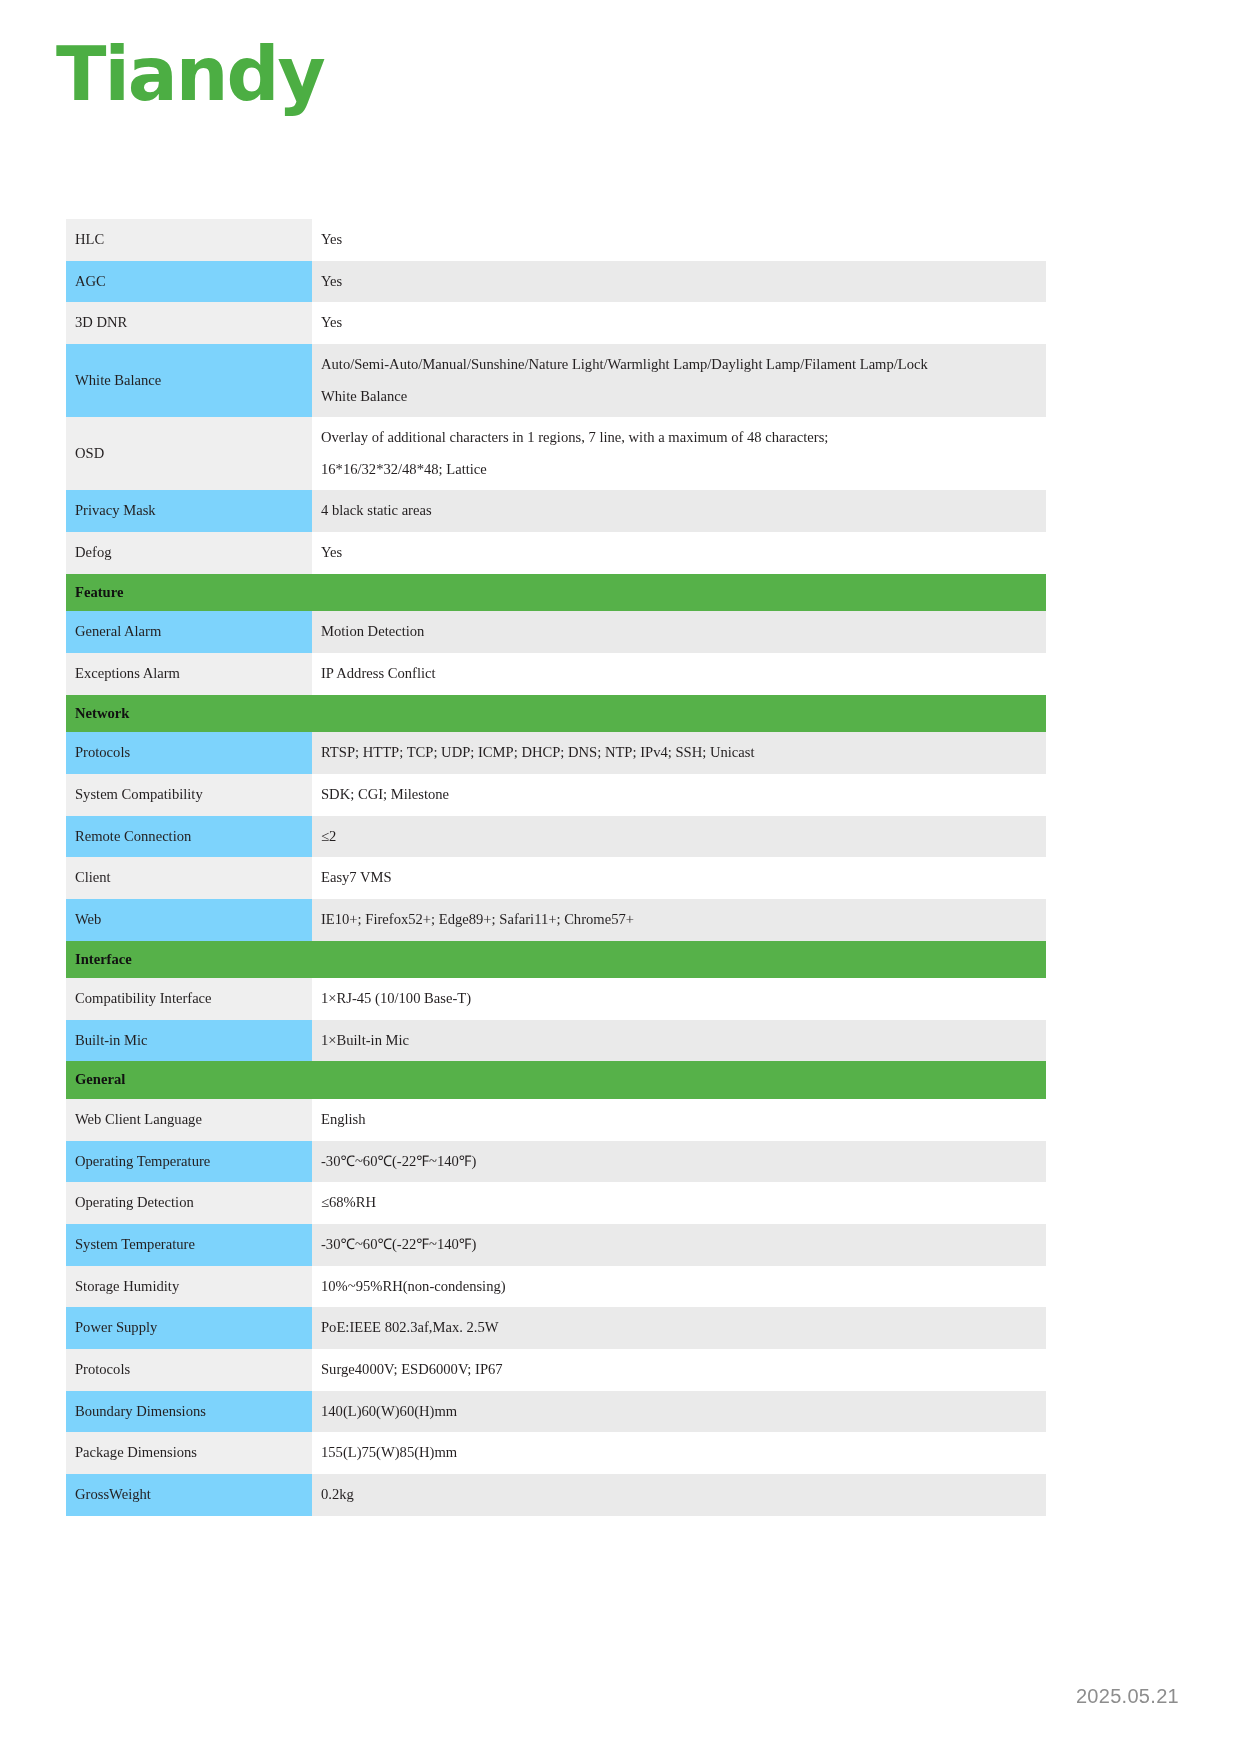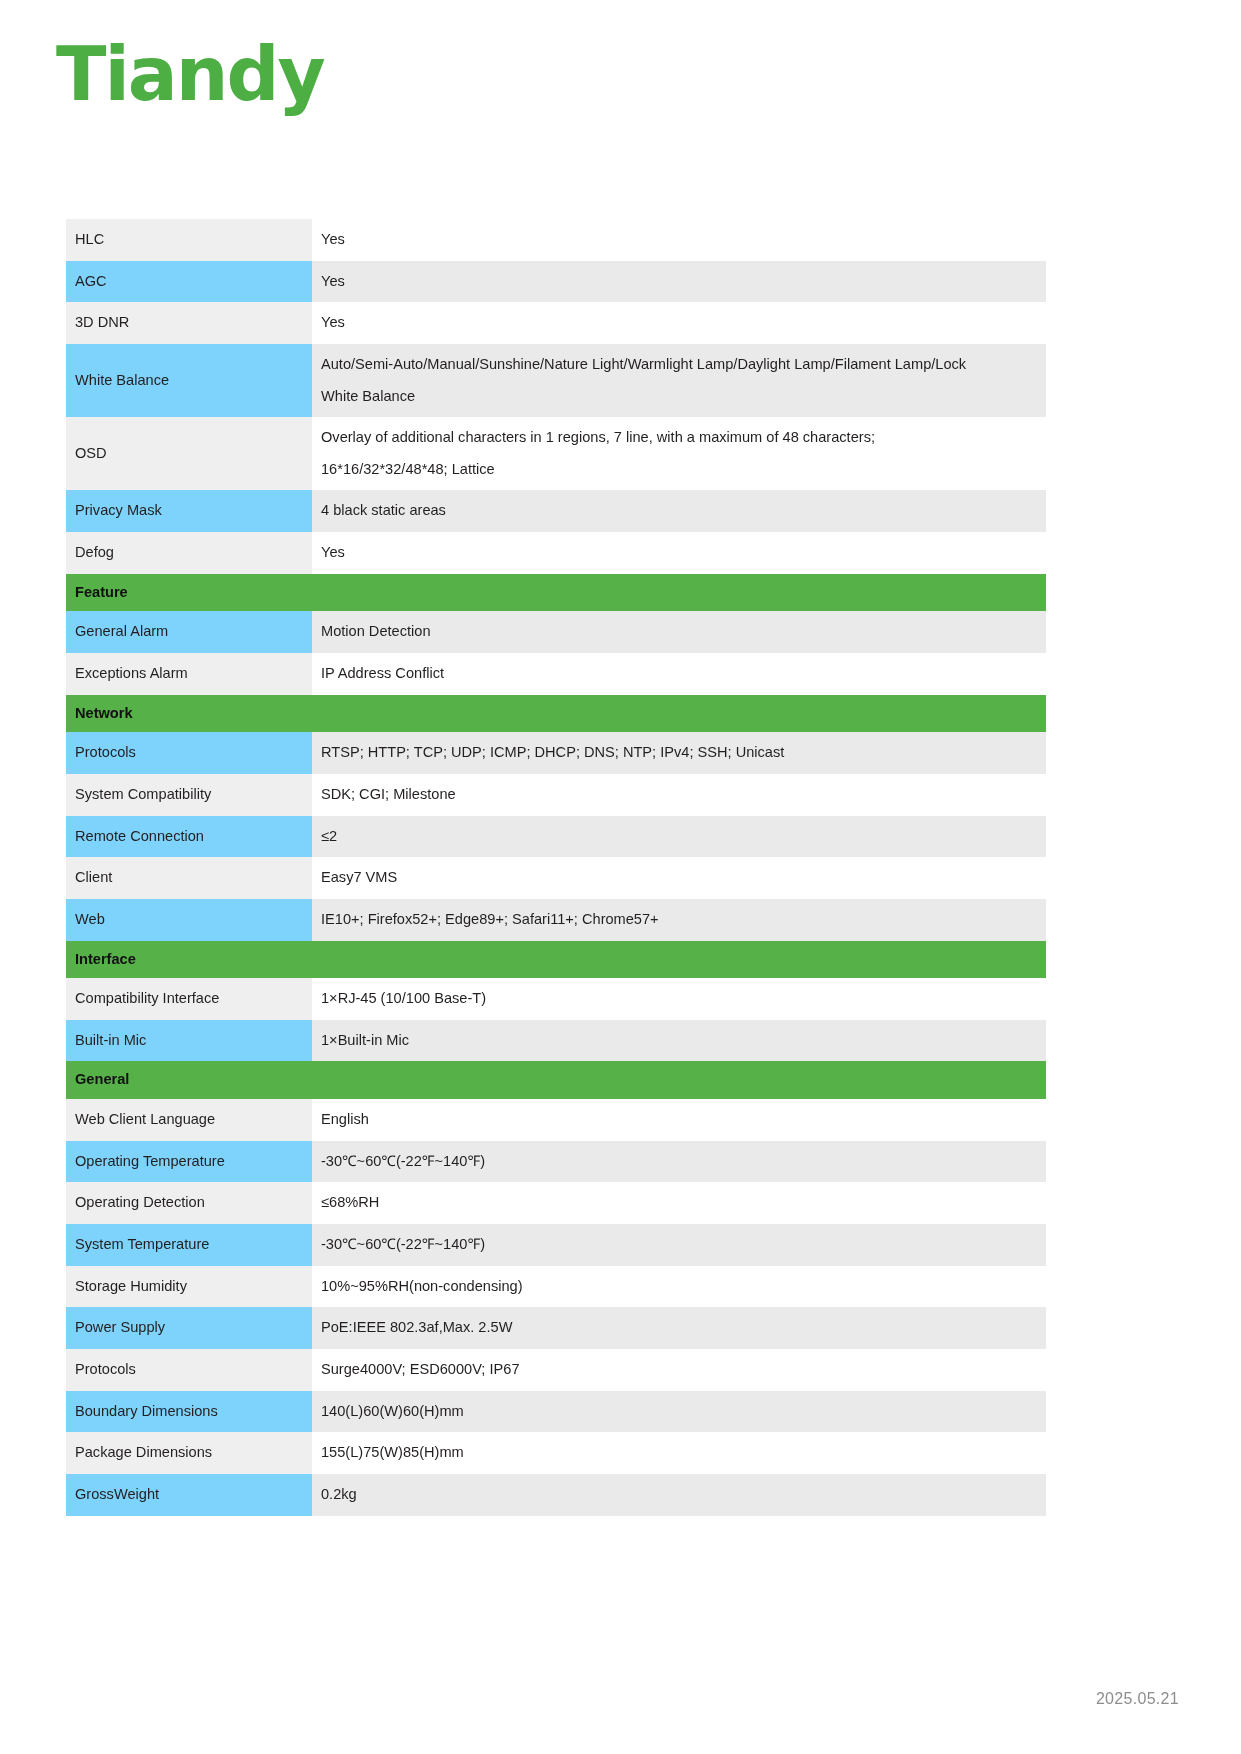--- a/index.html
+++ b/index.html
@@ -43,20 +43,21 @@
   }
 
   
   .spec-table {
     position: absolute;
     left: 66px;
     top: 219px;
     width: 980px;
     border-collapse: collapse;
     table-layout: fixed;
+    font-family: Liberation Serif, serif;
   }
   .spec-table td {
     padding: 0;
     vertical-align: middle;
     font-size: 14.6px;
     line-height: 1.62;
     color: #231f20;
   }
   .col-label { width: 246px; }
   .col-value { width: 734px; }
@@ -89,21 +90,21 @@
   .val-line { display: block; white-space: nowrap; }
   .val-line + .val-line { margin-top: 8px; }
 
   .value-indent { padding-left: 122px; }
 
   
   .footer-date {
     position: absolute;
     right: 62px;
     bottom: 46px;
-    font-size: 16px;
+    font-size: 20px;
     color: #8d8d8d;
     letter-spacing: 0.3px;
   }
 </style>
 </head>
 <body>
 
 <div class="page">
 
   <div class="logo-wrap">

